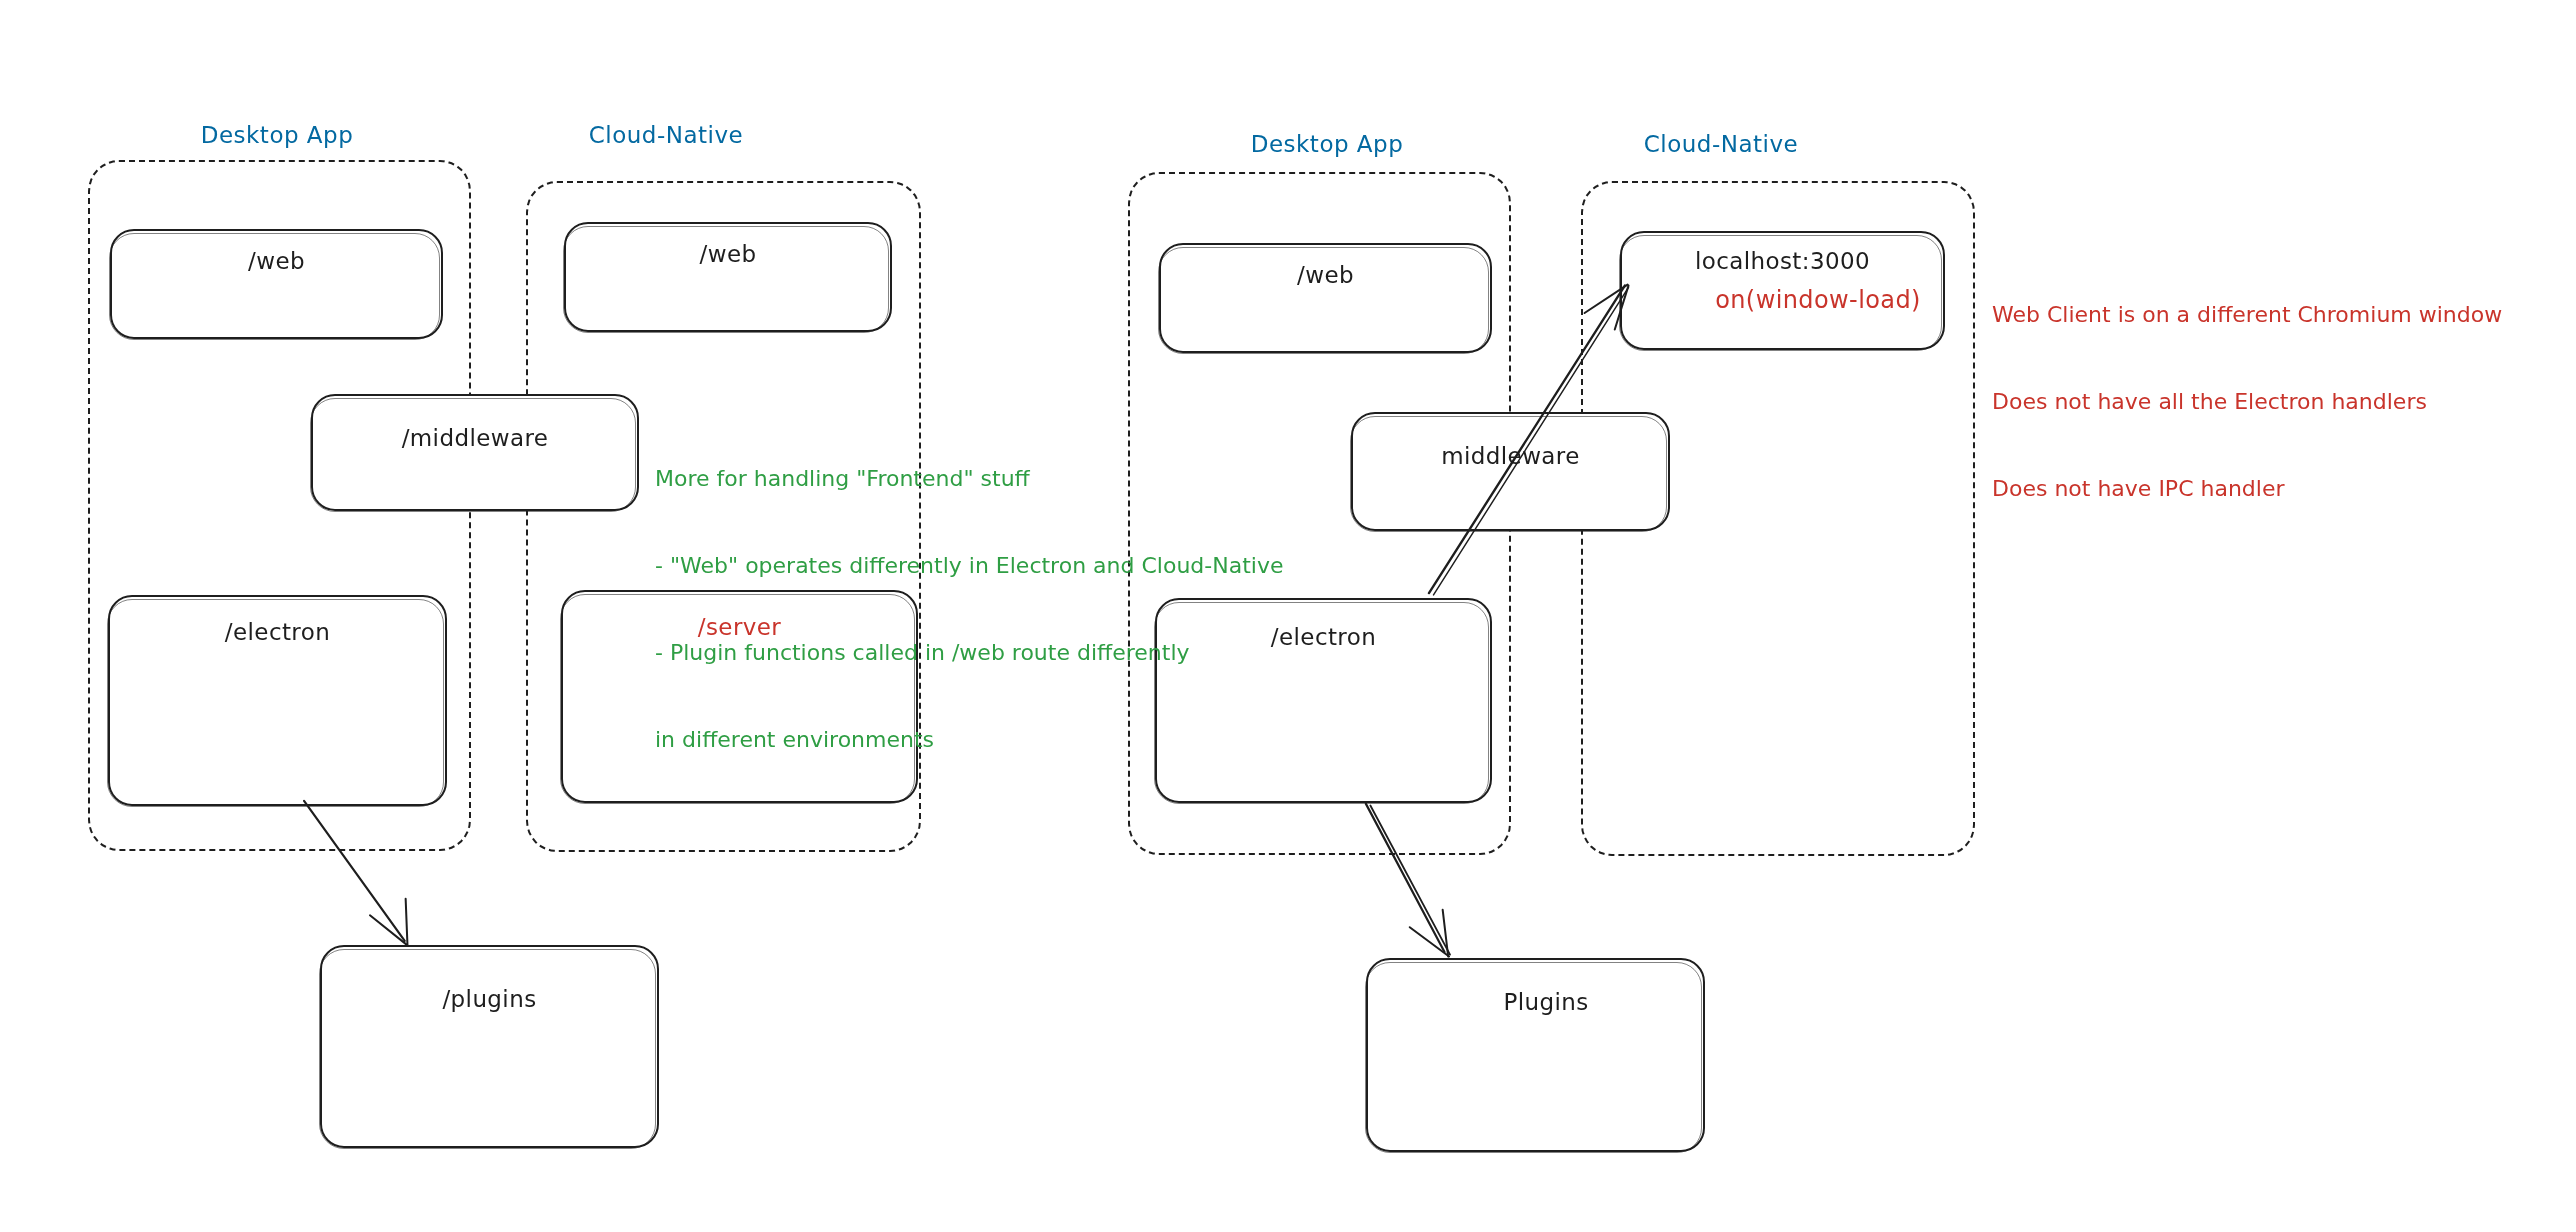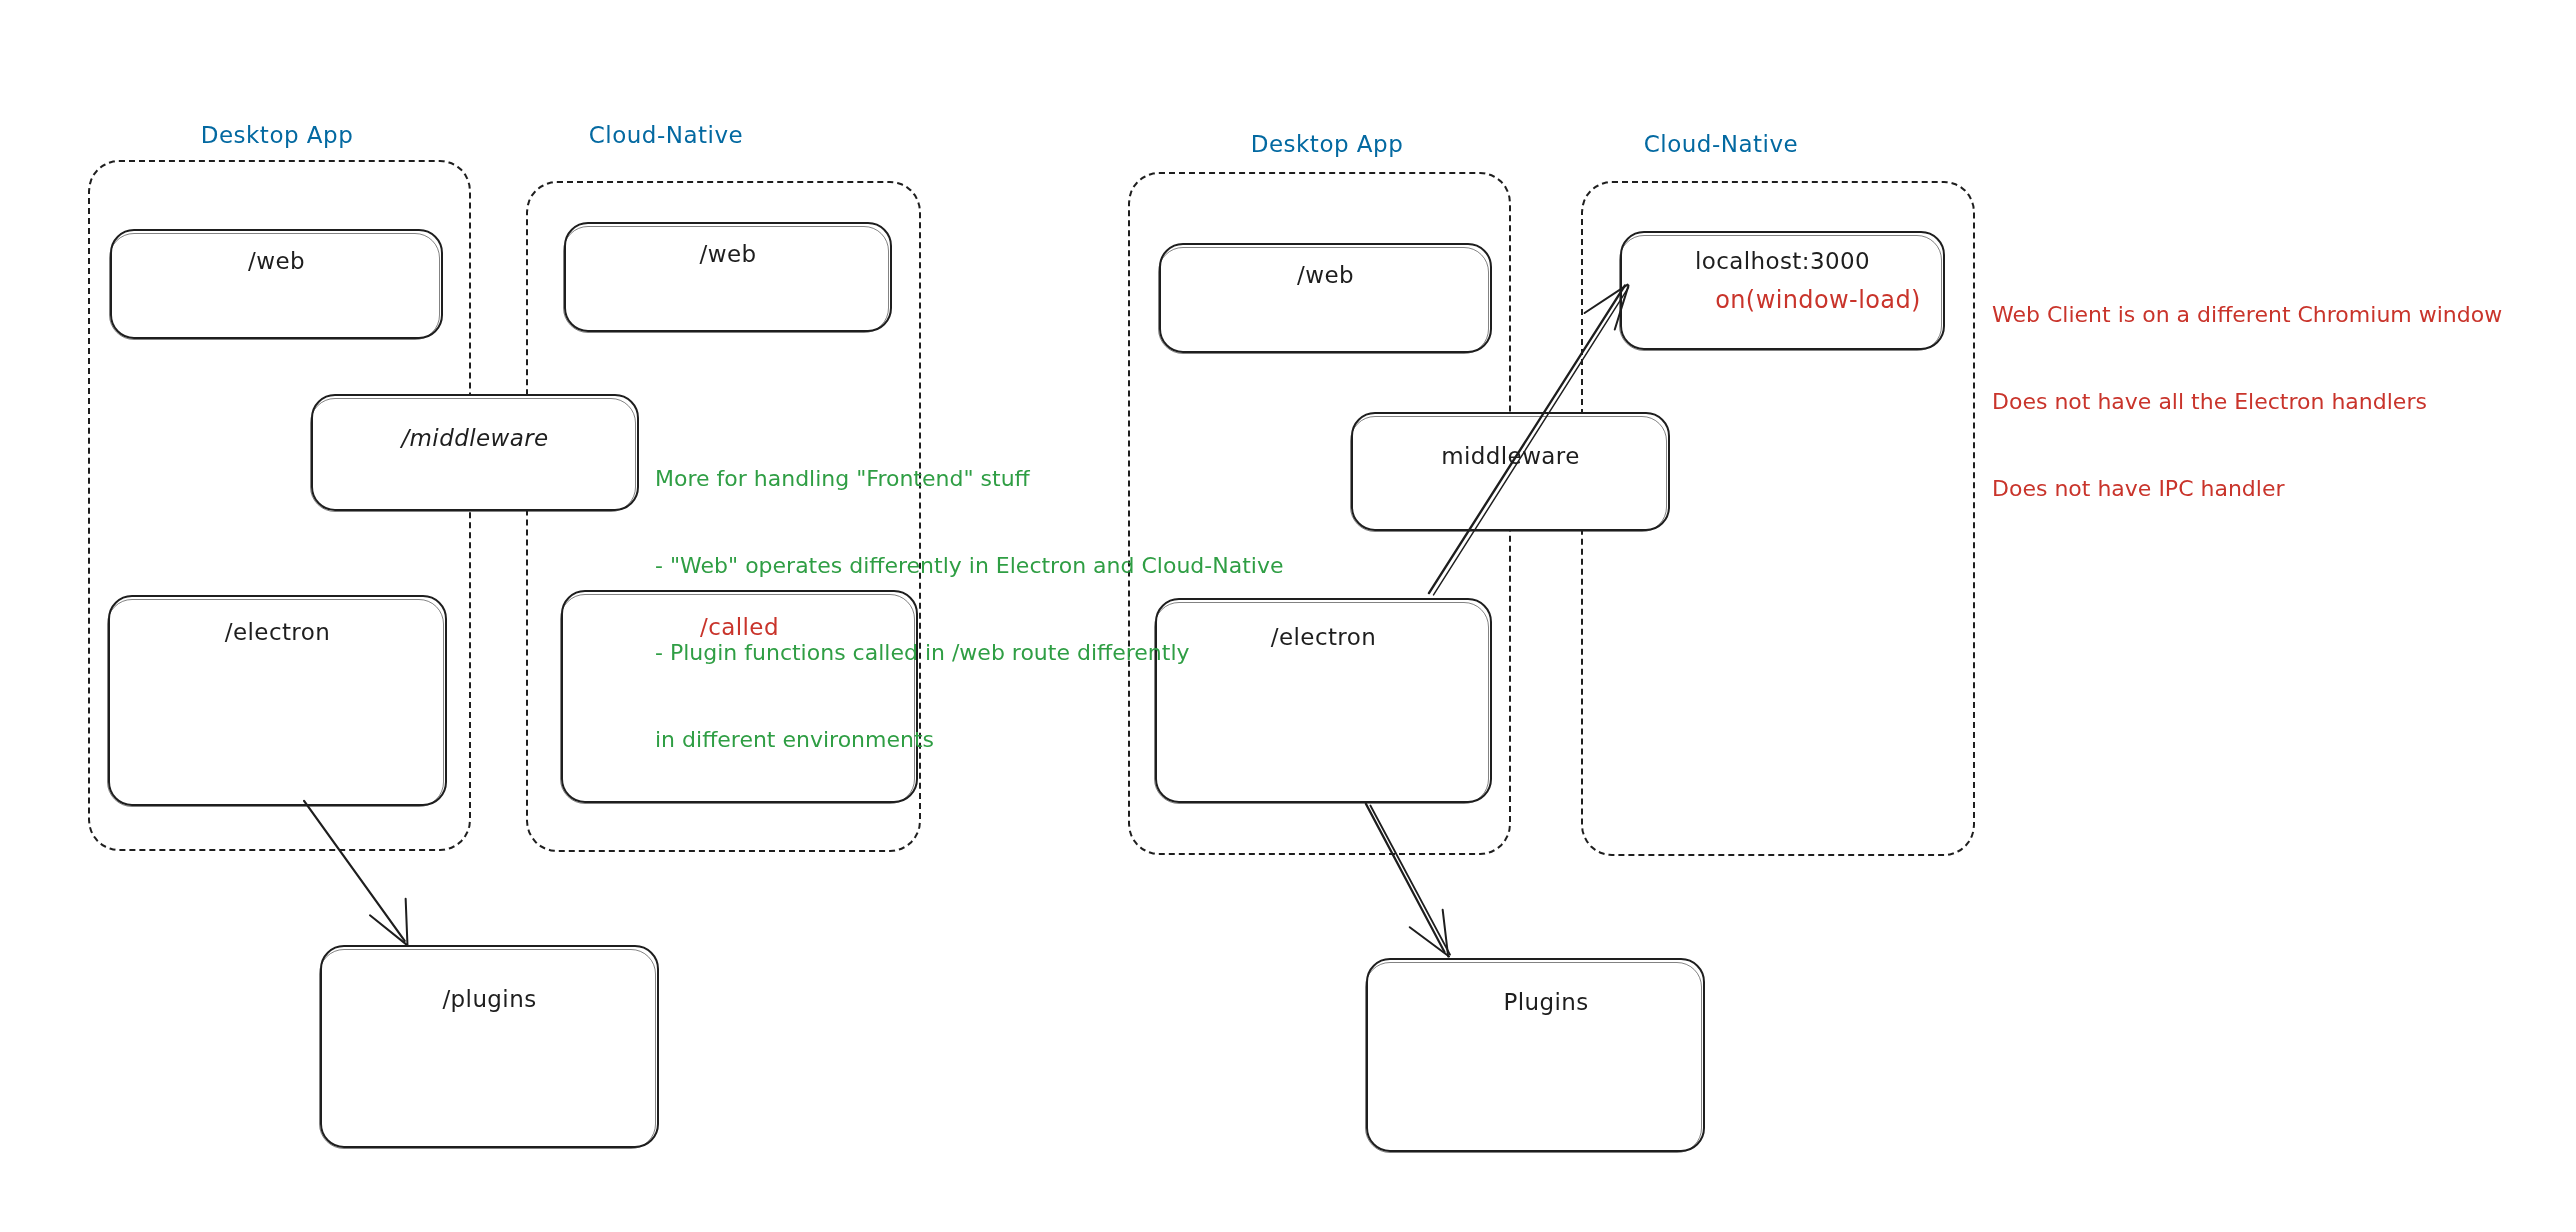--- a/index.html
+++ b/index.html
@@ -138,30 +138,30 @@
   <div class="group" style="left:526px; top:181px; width:395px; height:671px;"></div>
 
   <div class="node" style="left:110px; top:229px; width:333px; height:110px;">
     <div class="node-label black">/web</div>
   </div>
 
   <div class="node" style="left:564px; top:222px; width:328px; height:110px;">
     <div class="node-label black">/web</div>
   </div>
 
-  <div class="node" style="left:311px; top:394px; width:328px; height:117px;font-style:italic;">
+  <div class="node" style="left:311px; top:394px; width:328px; height:117px;">
     <div class="node-label black" style="top:29px;">/middleware</div>
   </div>
 
   <div class="node" style="left:108px; top:595px; width:339px; height:211px;">
     <div class="node-label black" style="top:22px;">/electron</div>
   </div>
 
   <div class="node" style="left:561px; top:590px; width:357px; height:213px;">
-    <div class="node-label red" style="top:22px;">/called</div>
+    <div class="node-label red" style="top:22px;">/server</div>
   </div>
 
   <div class="node" style="left:320px; top:945px; width:339px; height:203px;">
     <div class="node-label black" style="top:31px;margin-top:8px;">/plugins</div>
   </div>
 
   <div class="annotation green" style="left:655px; top:406px;">
     <span class="ln">More for handling "Frontend" stuff</span>
     <span class="ln">- "Web" operates differently in Electron and Cloud-Native</span>
     <span class="ln">- Plugin functions called in /web route differently</span>

